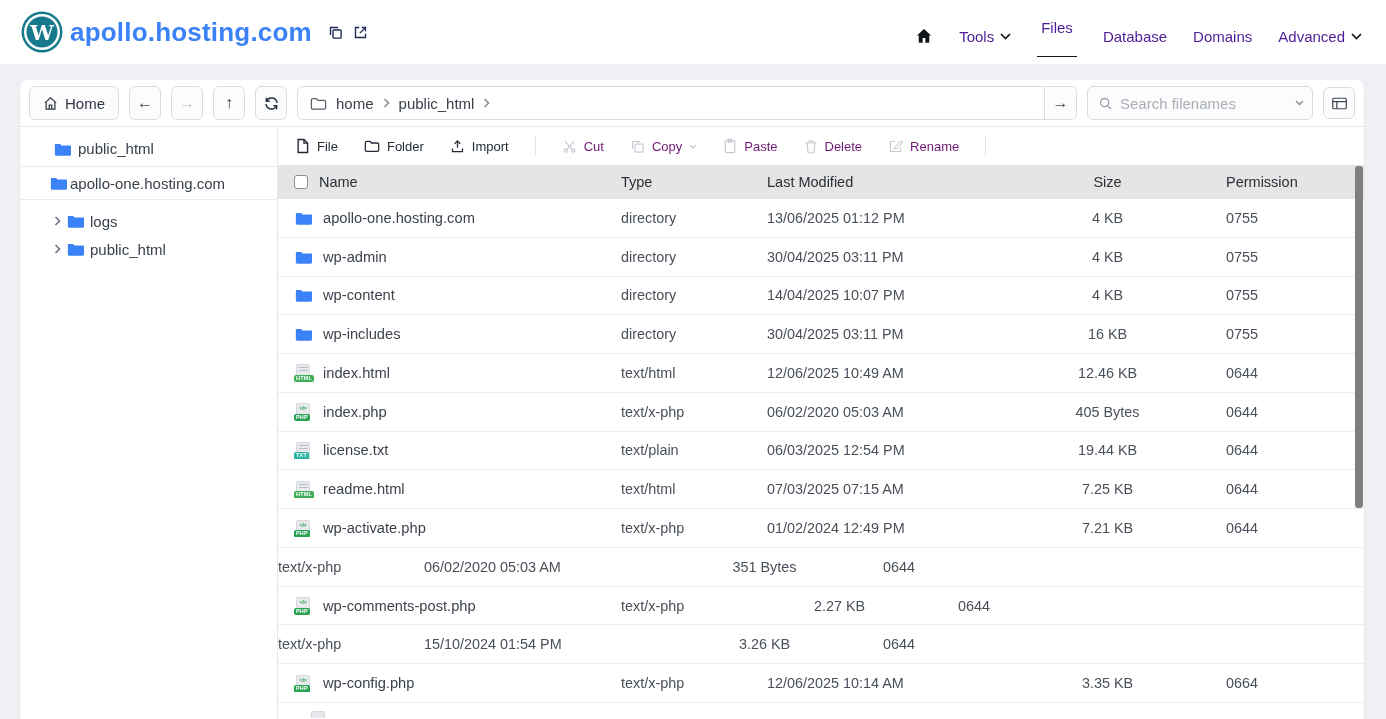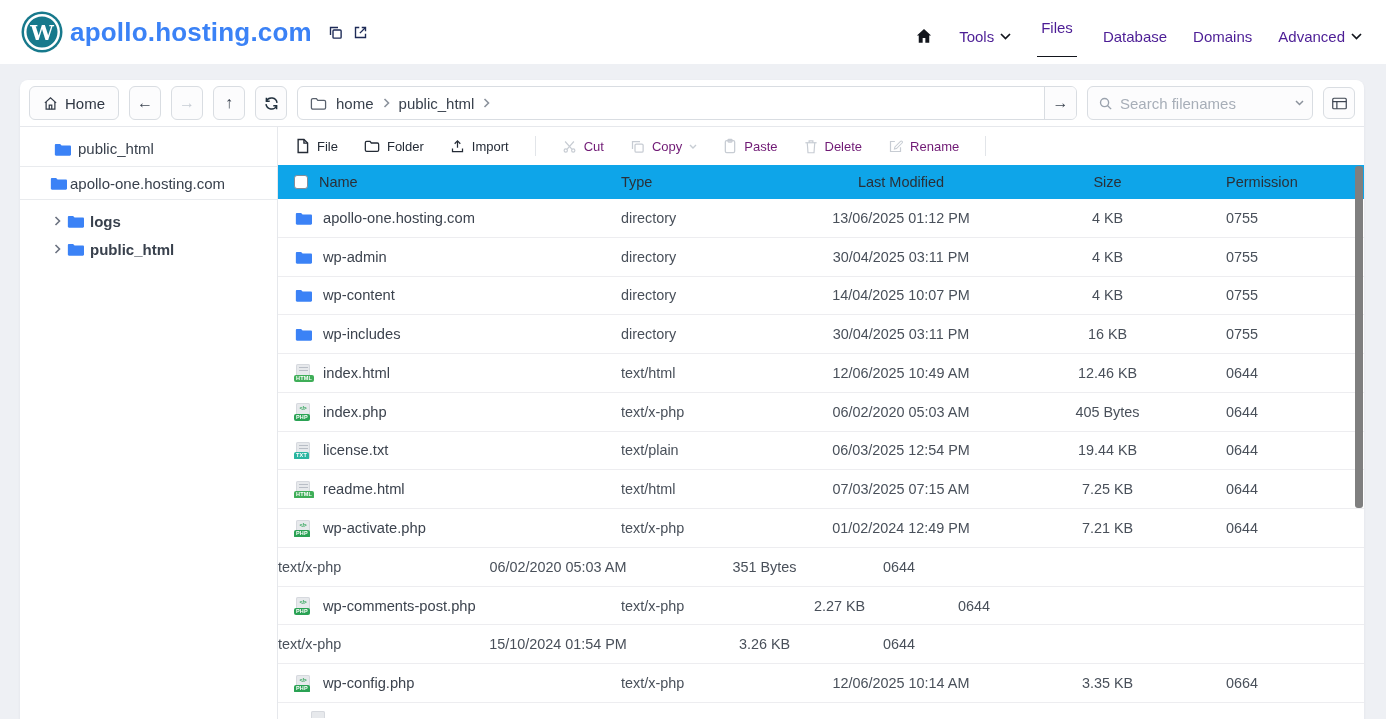--- a/index.html
+++ b/index.html
@@ -35,38 +35,38 @@
   .search-box input { border:none; outline:none; background:transparent; flex:1; font-size:15px; color:#39414d; font-family:inherit; min-width:0; }
   .search-box input::placeholder { color:#a7aeb8; }
   .view-btn { width:30px; height:32px; }
 
   
   .fm-body { flex:1; display:flex; min-height:0; }
   .sidebar { width:258px; border-right:1px solid #e6e8ec; flex:none; padding-top:4px; }
   .side-item { display:flex; align-items:center; gap:7px; font-size:15px; color:#39414d; border-bottom:1px solid #e9ebee; cursor:pointer; }
   .side-item.s1 { height:36px; padding-left:34px; }
   .side-item.s2 { height:33px; padding-left:30px; gap:3px; }
-  .tree { padding:7px 0;font-weight:bold; }
+  .tree { padding:7px 0; }
   .tree-item { display:flex; align-items:center; gap:6px; font-size:15px; color:#39414d; height:28px; padding-left:34px; cursor:pointer; }
 
   
   .file-panel { flex:1; display:flex; flex-direction:column; position:relative; min-width:0; }
   .actions-bar { height:38px; display:flex; align-items:center; gap:26px; padding:0 17px; flex:none; }
   .action { display:flex; align-items:center; gap:7px; font-size:13px; color:#242b36; cursor:pointer; }
   .action svg { color:#242b36; }
   .action.disabled { color:#701a75; cursor:default; }
   .action.disabled svg { color:#c7ccd3; }
   .v-div { width:1px; height:20px; background:#e2e5e9; }
 
-  .thead { height:34px; background:#0ea5e9; display:flex; align-items:center; font-size:14.5px; color:#2a3038; flex:none; }
+  .thead { height:34px; background:#e5e5e5; display:flex; align-items:center; font-size:14.5px; color:#2a3038; flex:none; }
   .trow { height:38.77px; display:flex; align-items:center; border-bottom:1px solid #ededf0; font-size:14.4px; color:#49505a; cursor:pointer; flex:none; }
   .cell { flex:none; overflow:hidden; white-space:nowrap; }
   .c-name { width:343px; display:flex; align-items:center; gap:11px; padding-left:16px; }
   .c-type { width:146px; }
-  .c-mod  { width:268px;text-align:center; }
+  .c-mod  { width:268px; }
   .c-size { width:145px;text-align:center; }
   .c-perm { flex:1;margin-left:46px; }
   .trow .fname { color:#3c434e; font-size:14.7px; }
 
   .checkbox { width:14px; height:14px; border:1.5px solid #858d99; border-radius:3px; background:#fff; flex:none; }
 
   
   .ficon { width:18px; height:18px; display:flex; align-items:center; justify-content:center; flex:none; position:relative; }
   .page { position:relative; width:14px; height:17px; background:#e7e9ec; border-radius:2px; display:block; box-shadow:inset 0 0 0 1px #d6d9de; }
   .page .lines { position:absolute; left:2.5px; right:2.5px; top:3px; height:6px;

